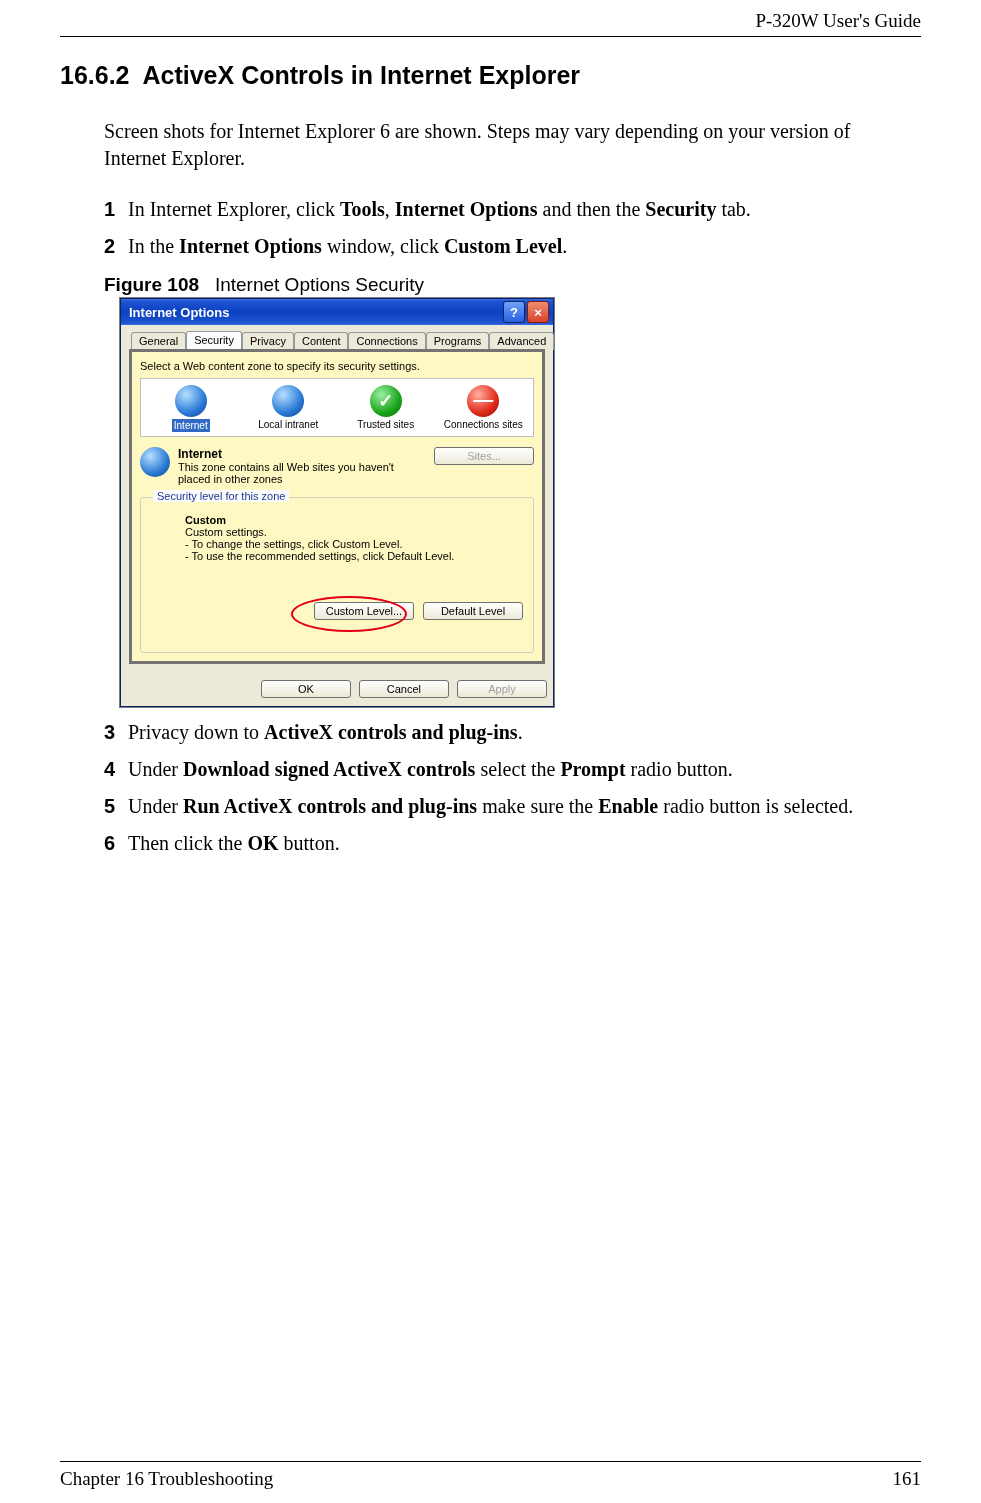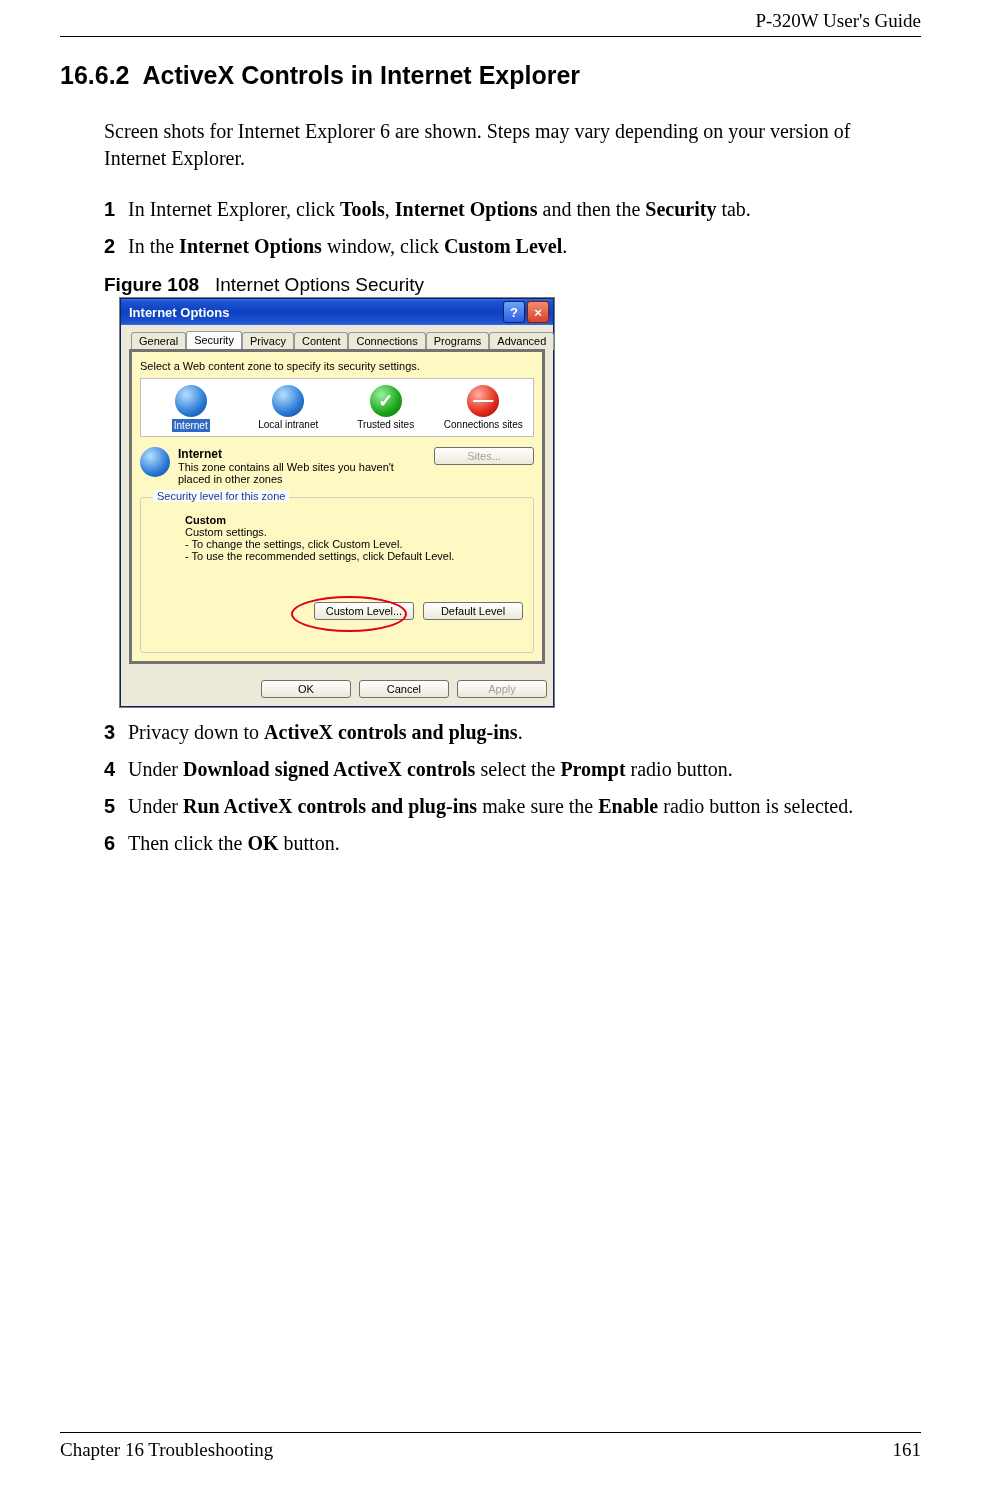--- a/index.html
+++ b/index.html
@@ -20,21 +20,21 @@
   }
   .header-bar {
     border-bottom: 1.5px solid #000;
     padding-top: 10px;
     text-align: right;
     font-size: 19px;
     padding-bottom: 4px;
   }
   .footer-bar {
     position: absolute;
-    bottom: 42px;
+    bottom: 13px;
     left: 60px;
     right: 60px;
     border-top: 1.5px solid #000;
     padding-top: 6px;
     font-size: 19px;
     display: flex;
     justify-content: space-between;
   }
   h2.section-heading {
     font-family: Arial, Helvetica, sans-serif;

